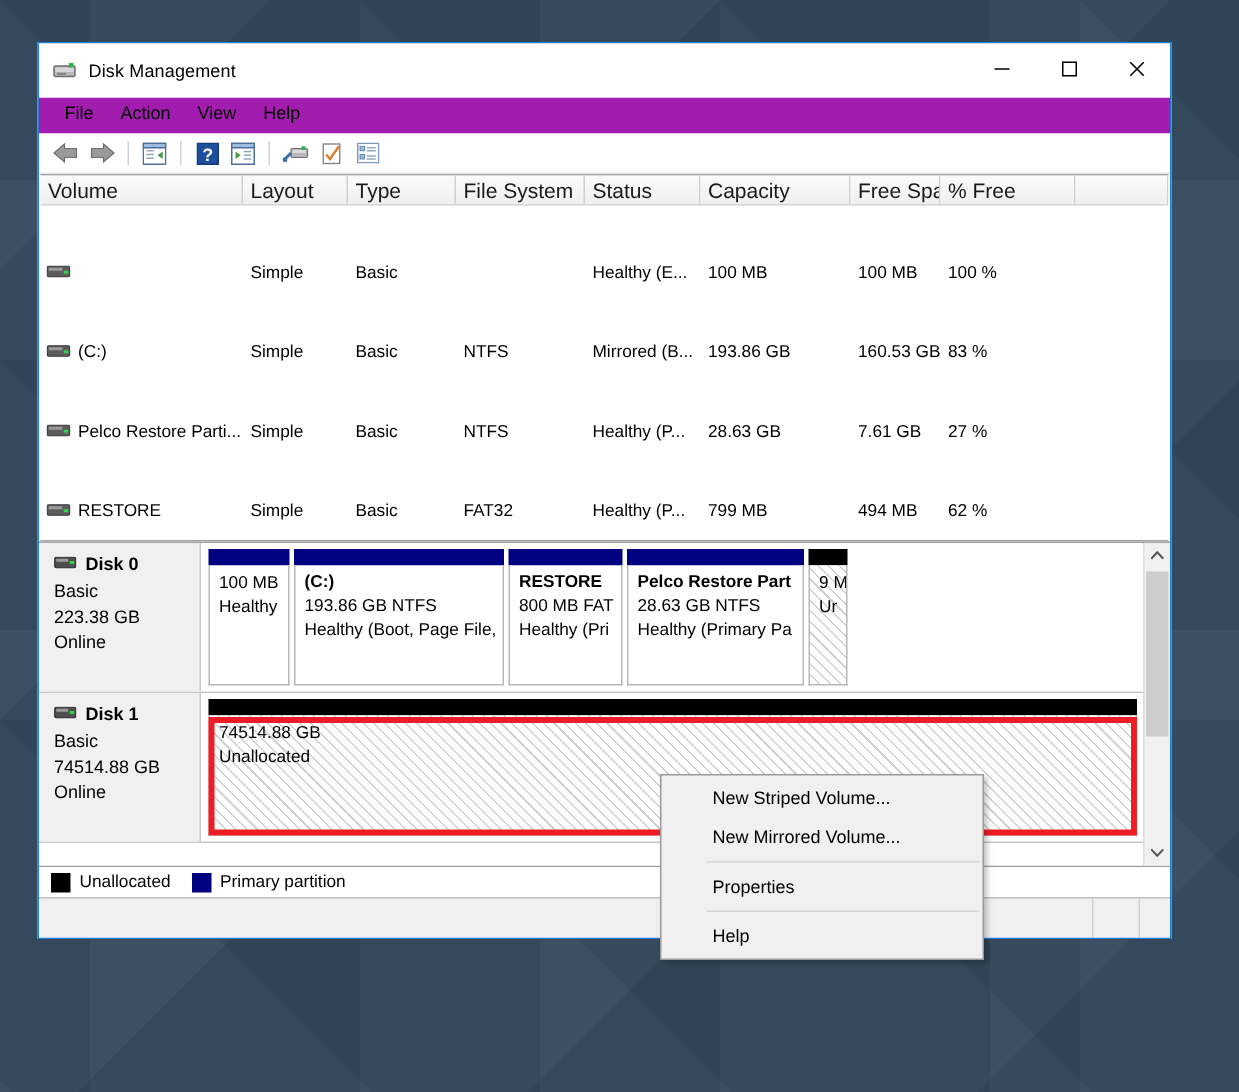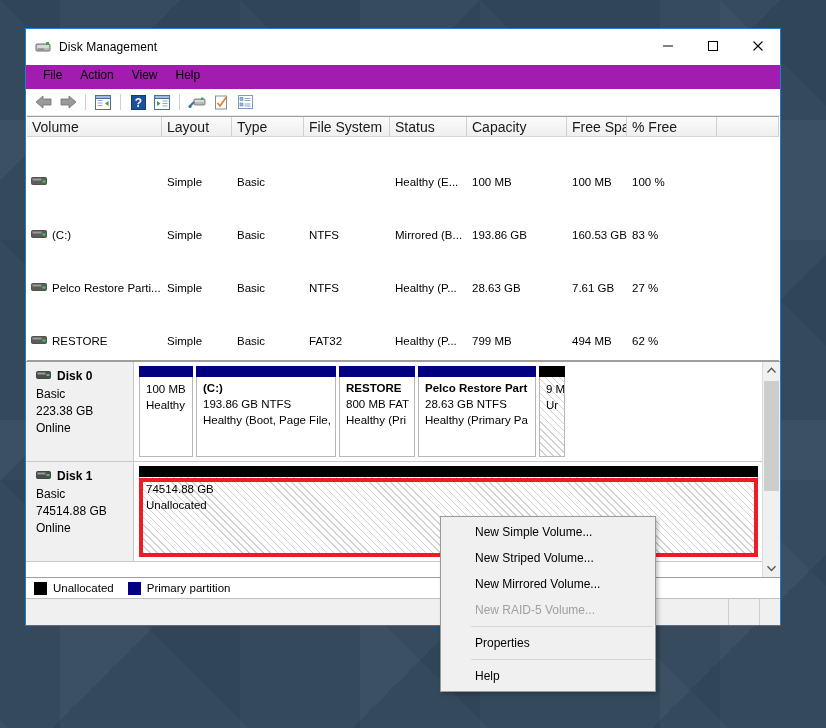--- a/index.html
+++ b/index.html
@@ -685,22 +685,20 @@
 
   <div class="statusbar">
     <div class="statusmain"></div>
     <div class="statuspanel"></div>
     <div class="statusgrip"></div>
   </div>
 
 </div>
 
 <div id="ctxmenu">
-  <div class="ctxitem">New Simple Volume...</div>
   <div class="ctxitem">New Striped Volume...</div>
   <div class="ctxitem">New Mirrored Volume...</div>
-  <div class="ctxitem disabled">New RAID-5 Volume...</div>
   <div class="ctxsep"></div>
   <div class="ctxitem">Properties</div>
   <div class="ctxsep"></div>
   <div class="ctxitem">Help</div>
 
 </div>
 
 </body></html>

